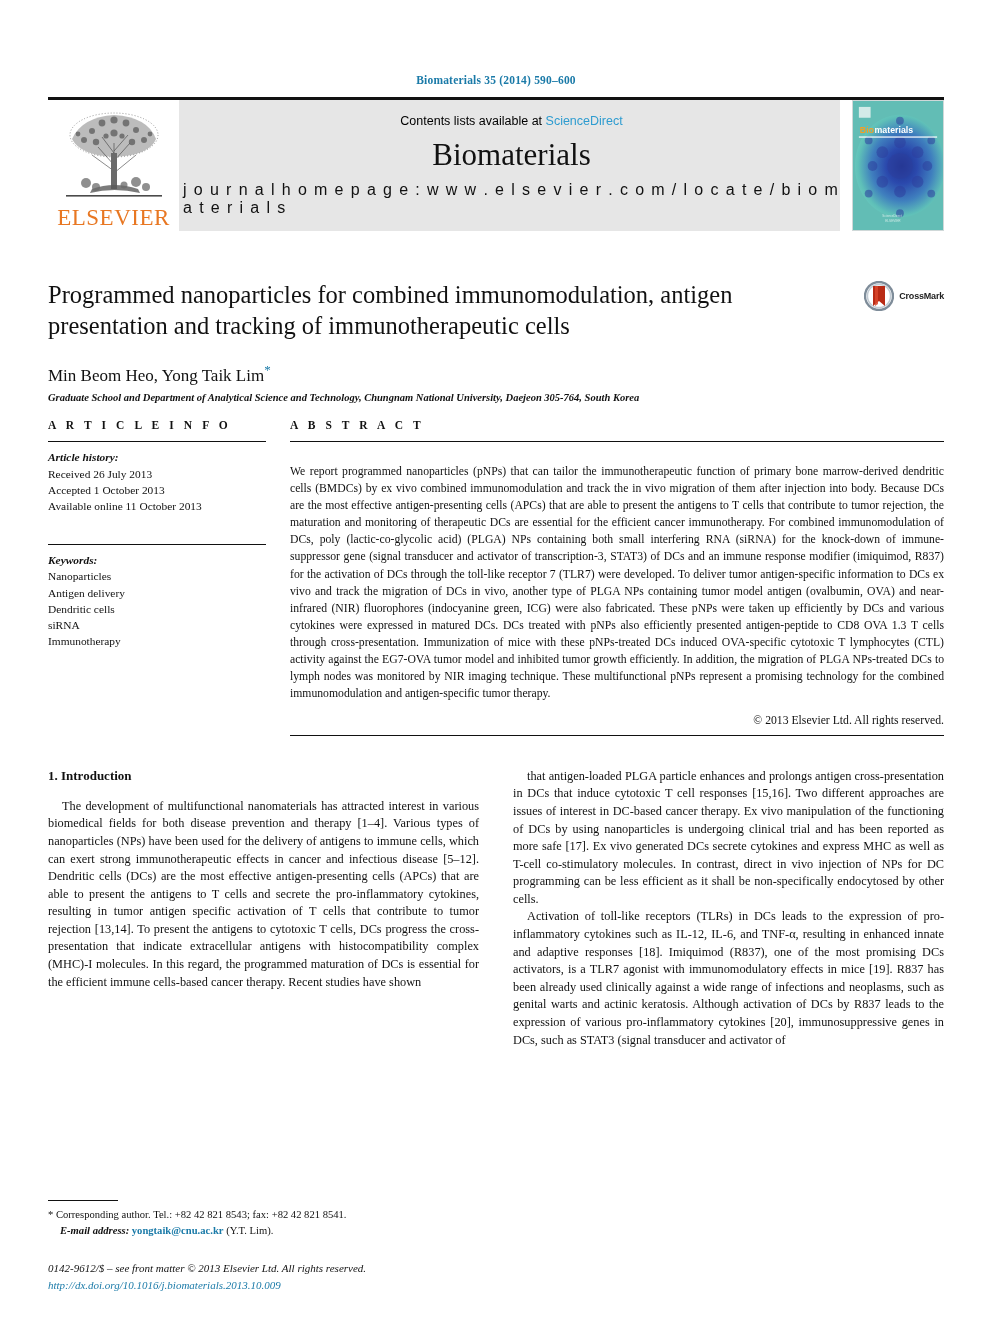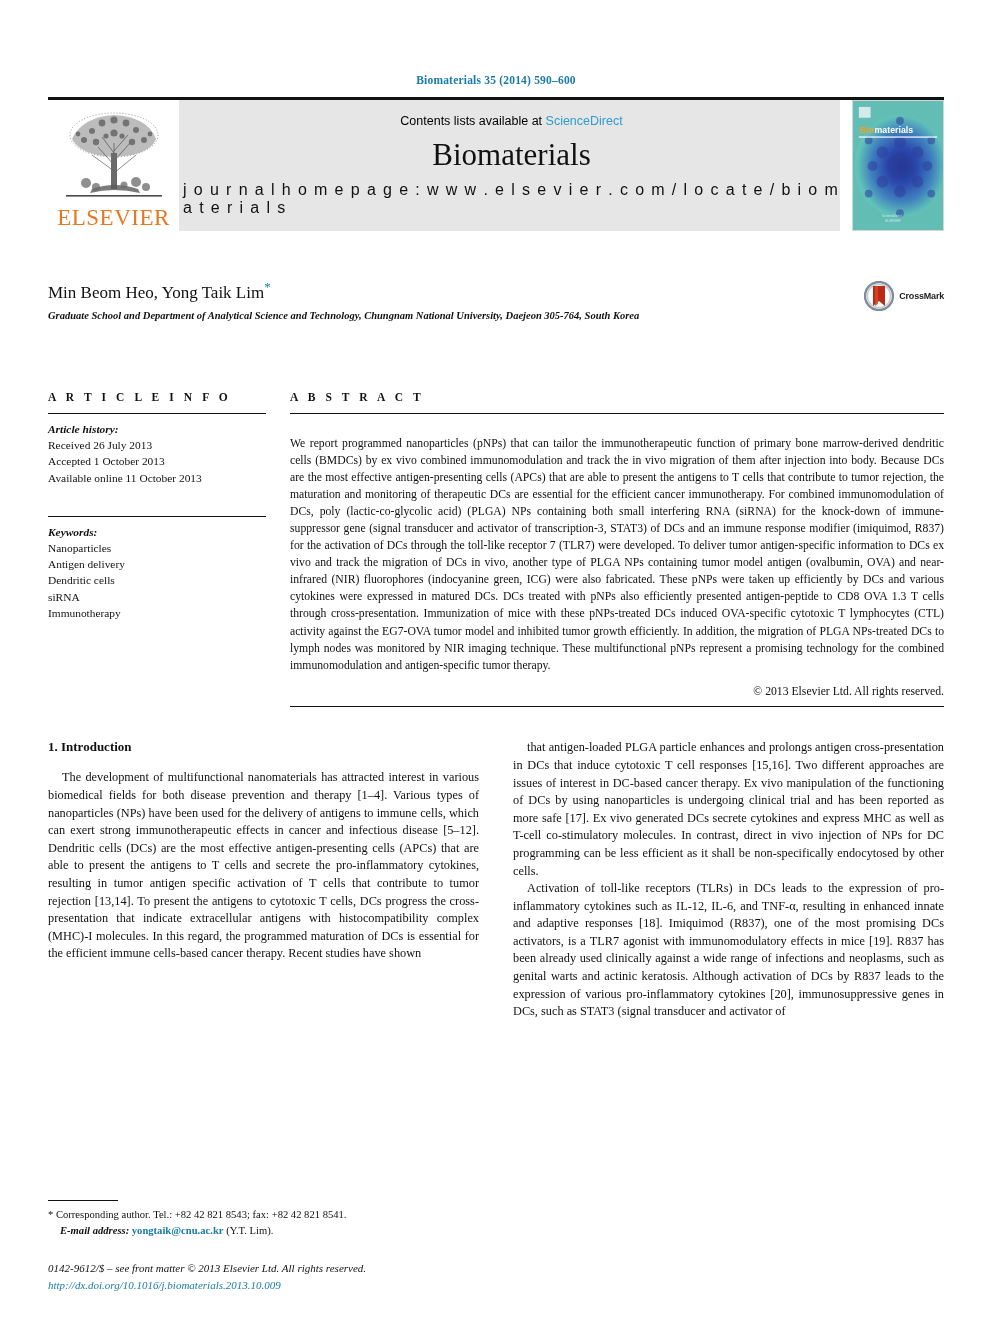--- a/index.html
+++ b/index.html
@@ -362,20 +362,21 @@
         <rect x="6" y="36" width="80" height="1.2" fill="#ffffff"></rect>
         <g font-family="Liberation Sans, sans-serif" font-size="3.2" fill="#dff1ee" opacity="0.85">
           <text x="30" y="118">ScienceDirect</text>
           <text x="33" y="123">ELSEVIER</text>
         </g>
       </svg>
     </div>
   </div>
 
   <div class="title-block">
+    <h1 class="paper-title">Programmed nanoparticles for combined immunomodulation, antigen presentation and tracking of immunotherapeutic cells</h1>
 
     <div class="crossmark">
       <svg width="30" height="30" viewBox="0 0 30 30">
         <circle cx="15" cy="15" r="14" fill="none" stroke="#7e8c99" stroke-width="2.4"></circle>
         <circle cx="15" cy="15" r="11.6" fill="none" stroke="#c3ccd4" stroke-width="1.6"></circle>
         <path d="M9 5 h12 v20 l-6 -5 l-6 5 Z" fill="#b92b15"></path>
         <path d="M11 5 h3 v18 l-3 2 Z" fill="#d9472b" opacity="0.85"></path>
       </svg>
       <span class="crossmark-label">CrossMark</span>
     </div>

